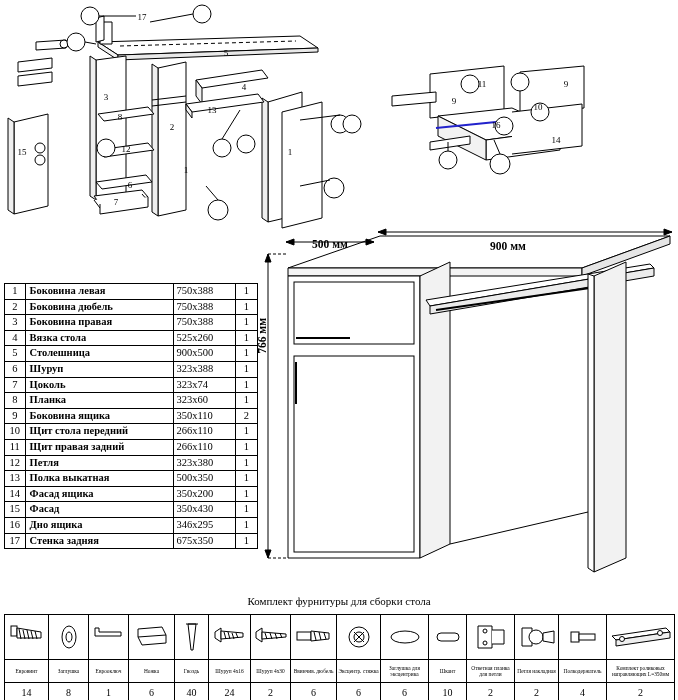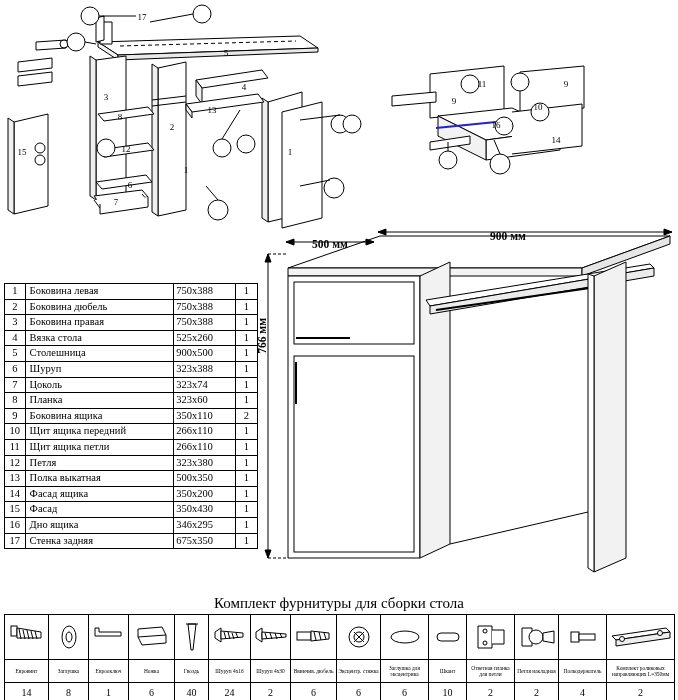--- a/index.html
+++ b/index.html
@@ -17,40 +17,40 @@
   
   .parts-table{
     position:absolute;left:4px;top:283px;width:254px;
     border-collapse:collapse;font-size:10.5px;
   }
   .parts-table td{
     border:1px solid #000;padding:0 2px;height:14.6px;line-height:14.6px;
     font-family:"Liberation Serif", serif;
   }
   .parts-table td.num{width:16px;text-align:center;}
-  .parts-table td.nm{width:148px;text-align:left;padding-left:4px;}
+  .parts-table td.nm{width:148px;text-align:left;padding-left:4px;font-weight:bold;}
   .parts-table td.sz{width:58px;}
   .parts-table td.qt{width:18px;text-align:center;}
 
   
   .desk{position:absolute;left:250px;top:228px;width:428px;height:350px;}
   .desk svg{position:absolute;left:0;top:0;}
 
   .dim-label{
     position:absolute;font-size:11.5px;font-weight:bold;
     font-family:"Liberation Serif", serif;
   }
-  #dim-width{left:490px;top:230px;font-family:Liberation Serif, serif;}
+  #dim-width{left:490px;top:240px;font-family:Liberation Serif, serif;}
   #dim-depth{left:312px;top:238px;}
   #dim-height{left:256px;top:318px;writing-mode:vertical-rl;transform:rotate(180deg);}
 
   
   .kit-title{
     position:absolute;left:0;top:595px;width:678px;text-align:center;
-    font-size:15px;font-family:"Liberation Serif", serif;
+    font-size:11px;font-family:"Liberation Serif", serif;
   }
   .kit-table{
     position:absolute;left:4px;top:614px;width:670px;
     border-collapse:collapse;table-layout:fixed;
   }
   .kit-table td{border:1px solid #000;text-align:center;vertical-align:middle;}
   .kit-table tr.icons td{height:42px;}
   .kit-table tr.names td{height:20px;font-size:5.4px;line-height:6.2px;padding:1px;}
   .kit-table tr.counts td{height:16px;font-size:10px;}
   .kit-icon{display:block;margin:0 auto;}
@@ -226,27 +226,27 @@
           <td class="qt">1</td>
         </tr>
       <tr>
           <td class="num">9</td>
           <td class="nm">Боковина ящика</td>
           <td class="sz">350х110</td>
           <td class="qt">2</td>
         </tr>
       <tr>
           <td class="num">10</td>
-          <td class="nm">Щит ящика передний</td>
+          <td class="nm">Щит стола передний</td>
           <td class="sz">266х110</td>
           <td class="qt">1</td>
         </tr>
       <tr>
           <td class="num">11</td>
-          <td class="nm">Щит ящика петли</td>
+          <td class="nm">Щит правая задний</td>
           <td class="sz">266х110</td>
           <td class="qt">1</td>
         </tr>
       <tr>
           <td class="num">12</td>
           <td class="nm">Петля</td>
           <td class="sz">323х380</td>
           <td class="qt">1</td>
         </tr>
       <tr>

